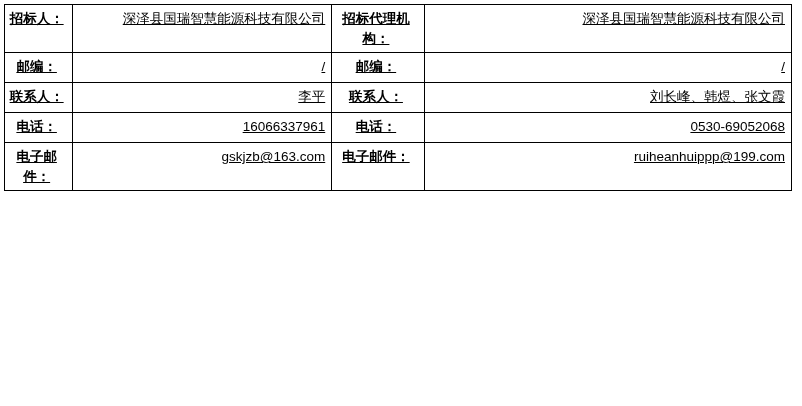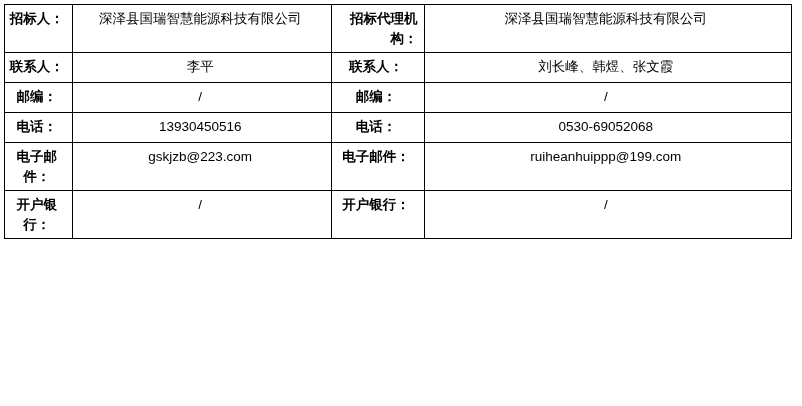--- a/index.html
+++ b/index.html
@@ -27,30 +27,31 @@
     border: 1px solid #000000;
   }
   table.info-table td {
     border: 1px solid #000000;
     vertical-align: top;
     padding: 4px 6px 4px 2px;
     font-size: 13.5px;
     line-height: 1.45;
     word-wrap: break-word;
     overflow-wrap: break-word;
+    text-decoration: underline;
   }
   td.label {
     font-weight: bold;
     text-align: center;
   }
   td.label.left-align {
-    text-align: right;
+    text-align: center;
   }
   td.value {
-    text-align: center;
+    text-align: right;
     font-weight: normal;
   }
   .col-label-a { width: 68px; }
   .col-value-a { width: 258px; }
   .col-label-b { width: 92px; }
   .col-value-b { width: 366px; }
 
   .r-tall { height: 46px; }
   .r-norm { height: 30px; }
   .r-mid  { height: 38px; }
@@ -67,44 +68,38 @@
       <col class="col-value-b">
     </colgroup>
     <tbody>
       <tr class="r-tall">
         <td class="label">招标人：</td>
         <td class="value">深泽县国瑞智慧能源科技有限公司</td>
         <td class="label left-align">招标代理机构：</td>
         <td class="value">深泽县国瑞智慧能源科技有限公司</td>
       </tr>
       <tr class="r-norm">
+        <td class="label">邮编：</td>
+        <td class="value">/</td>
+        <td class="label">邮编：</td>
+        <td class="value">/</td>
+      </tr>
+      <tr class="r-norm">
         <td class="label">联系人：</td>
         <td class="value">李平</td>
         <td class="label">联系人：</td>
         <td class="value">刘长峰、韩煜、张文霞</td>
       </tr>
       <tr class="r-norm">
-        <td class="label">邮编：</td>
-        <td class="value">/</td>
-        <td class="label">邮编：</td>
-        <td class="value">/</td>
-      </tr>
-      <tr class="r-norm">
         <td class="label">电话：</td>
-        <td class="value">13930450516</td>
+        <td class="value">16066337961</td>
         <td class="label">电话：</td>
         <td class="value">0530-69052068</td>
       </tr>
       <tr class="r-mid">
         <td class="label">电子邮件：</td>
-        <td class="value">gskjzb@223.com</td>
+        <td class="value">gskjzb@163.com</td>
         <td class="label">电子邮件：</td>
         <td class="value">ruiheanhuippp@199.com</td>
-      </tr>
-      <tr class="r-mid">
-        <td class="label">开户银行：</td>
-        <td class="value">/</td>
-        <td class="label">开户银行：</td>
-        <td class="value">/</td>
       </tr>
     </tbody>
   </table>
 </div>
 
 </body></html>

